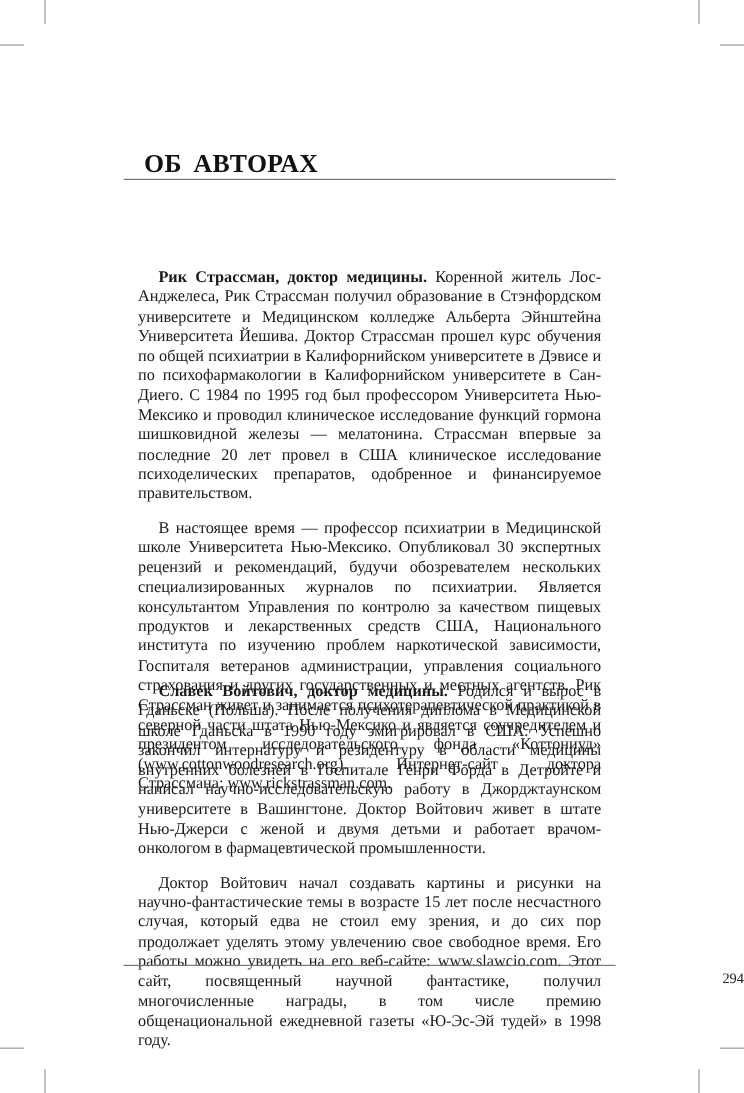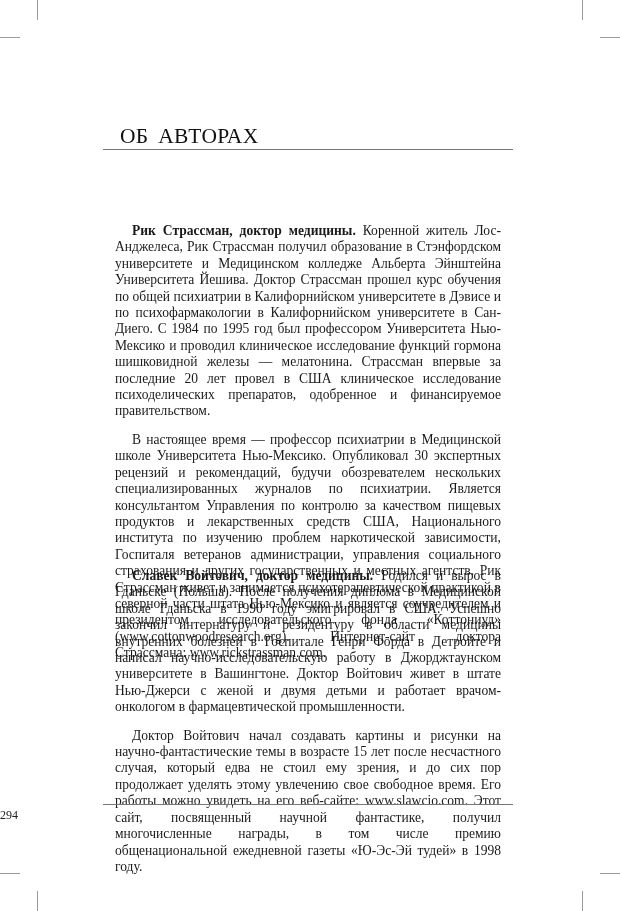--- a/index.html
+++ b/index.html
@@ -1,28 +1,28 @@
 <!DOCTYPE html>
 <html><head>
 <meta charset="utf-8">
 <style>
   html, body { margin: 0; padding: 0; background: #ffffff; }
   body { width: 620px; height: 911px; position: relative; overflow: hidden;
          font-family: "Liberation Serif", "DejaVu Serif", serif; color: #1a1a1a; }
   .crop { position: absolute; background: #9a9a9a; }
   .heading { position: absolute; left: 120px; top: 124px; font-size: 21.5px;
-             letter-spacing: 0.3px; word-spacing: 4px; color: #111; margin: 0; font-weight: normal; }
+             letter-spacing: 0.3px; word-spacing: 4px; color: #111; margin: 0; font-weight: bold; }
   .rule { position: absolute; left: 103px; width: 410px; height: 1px; background: #777; }
   .body { position: absolute; left: 103px; width: 410px; font-size: 13.55px;
           line-height: 16.4px; text-align: justify; hyphens: manual; }
   .body p { margin: 12px; text-indent: 17px; }
   .body .lead { font-weight: bold; }
   .bio2 { top: 556px; }
   .bio1 { top: 211px; }
-  .pagenum { position: absolute; left: 0; width: 620px; top: 808px; text-align: left;
+  .pagenum { position: absolute; left: 0; width: 620px; top: 808px; text-align: right;
              font-size: 12px; color: #222; }
 </style>
 </head>
 <body>
 
 <div class="crop" style="left:37px;top:0;width:1px;height:20px;"></div>
 <div class="crop" style="left:0;top:37px;width:20px;height:1px;"></div>
 <div class="crop" style="left:582px;top:0;width:1px;height:20px;"></div>
 <div class="crop" style="left:600px;top:37px;width:20px;height:1px;"></div>
 <div class="crop" style="left:0;top:873px;width:20px;height:1px;"></div>

